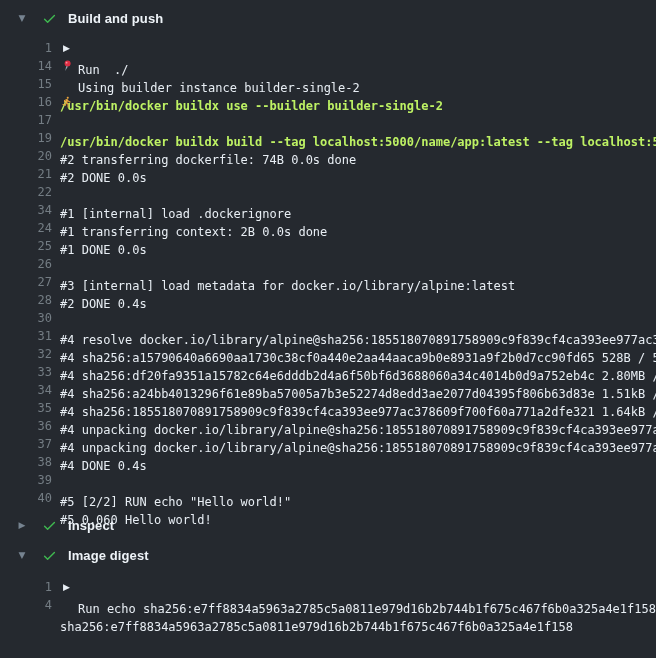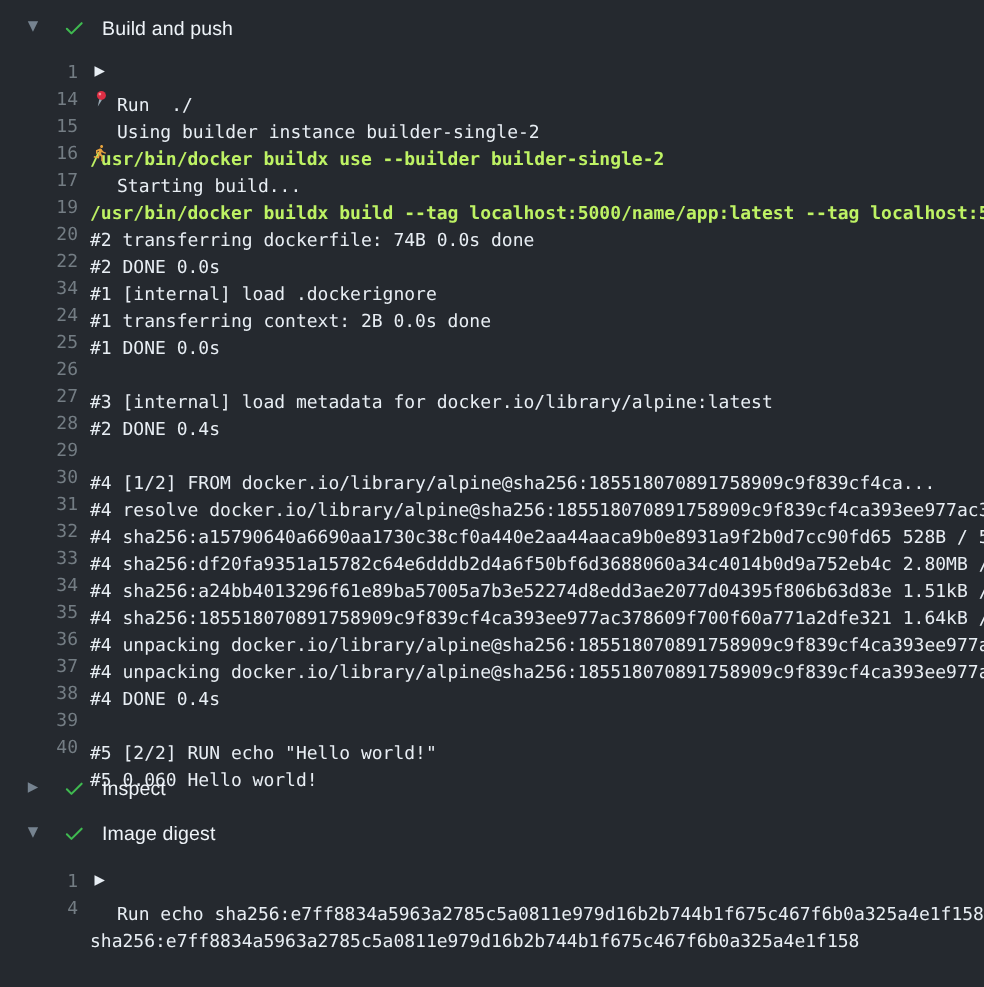--- a/index.html
+++ b/index.html
@@ -14,21 +14,21 @@
   .section-header {
     height:28px; display:flex; align-items:center;
     padding-left:16px; cursor:pointer;
   }
   .toggle {
     width:12px; margin-right:14px; color:#768390; font-size:9px;
     display:inline-block; text-align:center; flex:none;
     font-family:"DejaVu Sans", sans-serif;
   }
   .check { width:15px; height:15px; margin-right:11px; flex:none; display:inline-flex; }
-  .title { color:#eef3f8; font-size:13px; font-weight:normal; letter-spacing:0.1px; }
+  .title { color:#eef3f8; font-size:13px; font-weight:bold; letter-spacing:0.1px; }
 
   .lines { padding:7px 0 0 0; }
   .lines.pad-sm { padding-top:9px; }
   .log-line {
     height:18px; display:flex; align-items:center;
     font-family:"DejaVu Sans Mono","Liberation Mono",monospace;
     font-size:12px; line-height:18px; white-space:pre;
   }
   .num {
     width:52px; flex:none; text-align:right; color:#747d84;
@@ -79,39 +79,43 @@
 
   <div class="log-line style-command">
     <span class="num">15</span>
     <span class="content"><span class="txt">/usr/bin/docker buildx use --builder builder-single-2</span></span>
   </div>
 
   <div class="log-line">
     <span class="num">16</span>
     <span class="content"><span class="line-icon"><svg id="icon-runner" viewBox="0 0 24 24" width="12" height="12">
     <path fill="#e8a33d" d="M13.49 5.48c1.1 0 2-.9 2-2s-.9-2-2-2-2 .9-2 2 .9 2 2 2zm-3.6 13.9l1-4.4 2.1 2v6h2v-7.5l-2.1-2 .6-3c1.3 1.5 3.3 2.5 5.5 2.5v-2c-1.9 0-3.5-1-4.3-2.4l-1-1.6c-.4-.6-1-1-1.7-1-.3 0-.5.1-.8.1l-5.2 2.2v4.7h2v-3.4l1.8-.7-1.6 8.1-4.9-1-.4 2 7 1.4z"></path>
-  </svg></span><span class="txt">Starting build...</span></span>
+  </svg></span></span>
   </div>
 
   <div class="log-line style-command">
     <span class="num">17</span>
     <span class="content"><span class="txt">/usr/bin/docker buildx build --tag localhost:5000/name/app:latest --tag localhost:50</span></span>
   </div>
 
 
   <div class="log-line">
     <span class="num">19</span>
     <span class="content"><span class="txt">#2 transferring dockerfile: 74B 0.0s done</span></span>
   </div>
 
   <div class="log-line">
     <span class="num">20</span>
     <span class="content"><span class="txt">#2 DONE 0.0s</span></span>
   </div>
 
+  <div class="log-line">
+    <span class="num">21</span>
+    <span class="content"><span class="txt"></span></span>
+  </div>
 
   <div class="log-line">
     <span class="num">22</span>
     <span class="content"><span class="txt">#1 [internal] load .dockerignore</span></span>
   </div>
 
   <div class="log-line">
     <span class="num">34</span>
     <span class="content"><span class="txt">#1 transferring context: 2B 0.0s done</span></span>
   </div>
@@ -134,24 +138,20 @@
   <div class="log-line">
     <span class="num">27</span>
     <span class="content"><span class="txt">#2 DONE 0.4s</span></span>
   </div>
 
   <div class="log-line">
     <span class="num">28</span>
     <span class="content"><span class="txt"></span></span>
   </div>
 
-  <div class="log-line">
-    <span class="num">29</span>
-    <span class="content"><span class="txt">#4 [1/2] FROM docker.io/library/alpine@sha256:185518070891758909c9f839cf4ca...</span></span>
-  </div>
 
   <div class="log-line">
     <span class="num">30</span>
     <span class="content"><span class="txt">#4 resolve docker.io/library/alpine@sha256:185518070891758909c9f839cf4ca393ee977ac3</span></span>
   </div>
 
   <div class="log-line">
     <span class="num">31</span>
     <span class="content"><span class="txt">#4 sha256:a15790640a6690aa1730c38cf0a440e2aa44aaca9b0e8931a9f2b0d7cc90fd65 528B / 5</span></span>
   </div>

